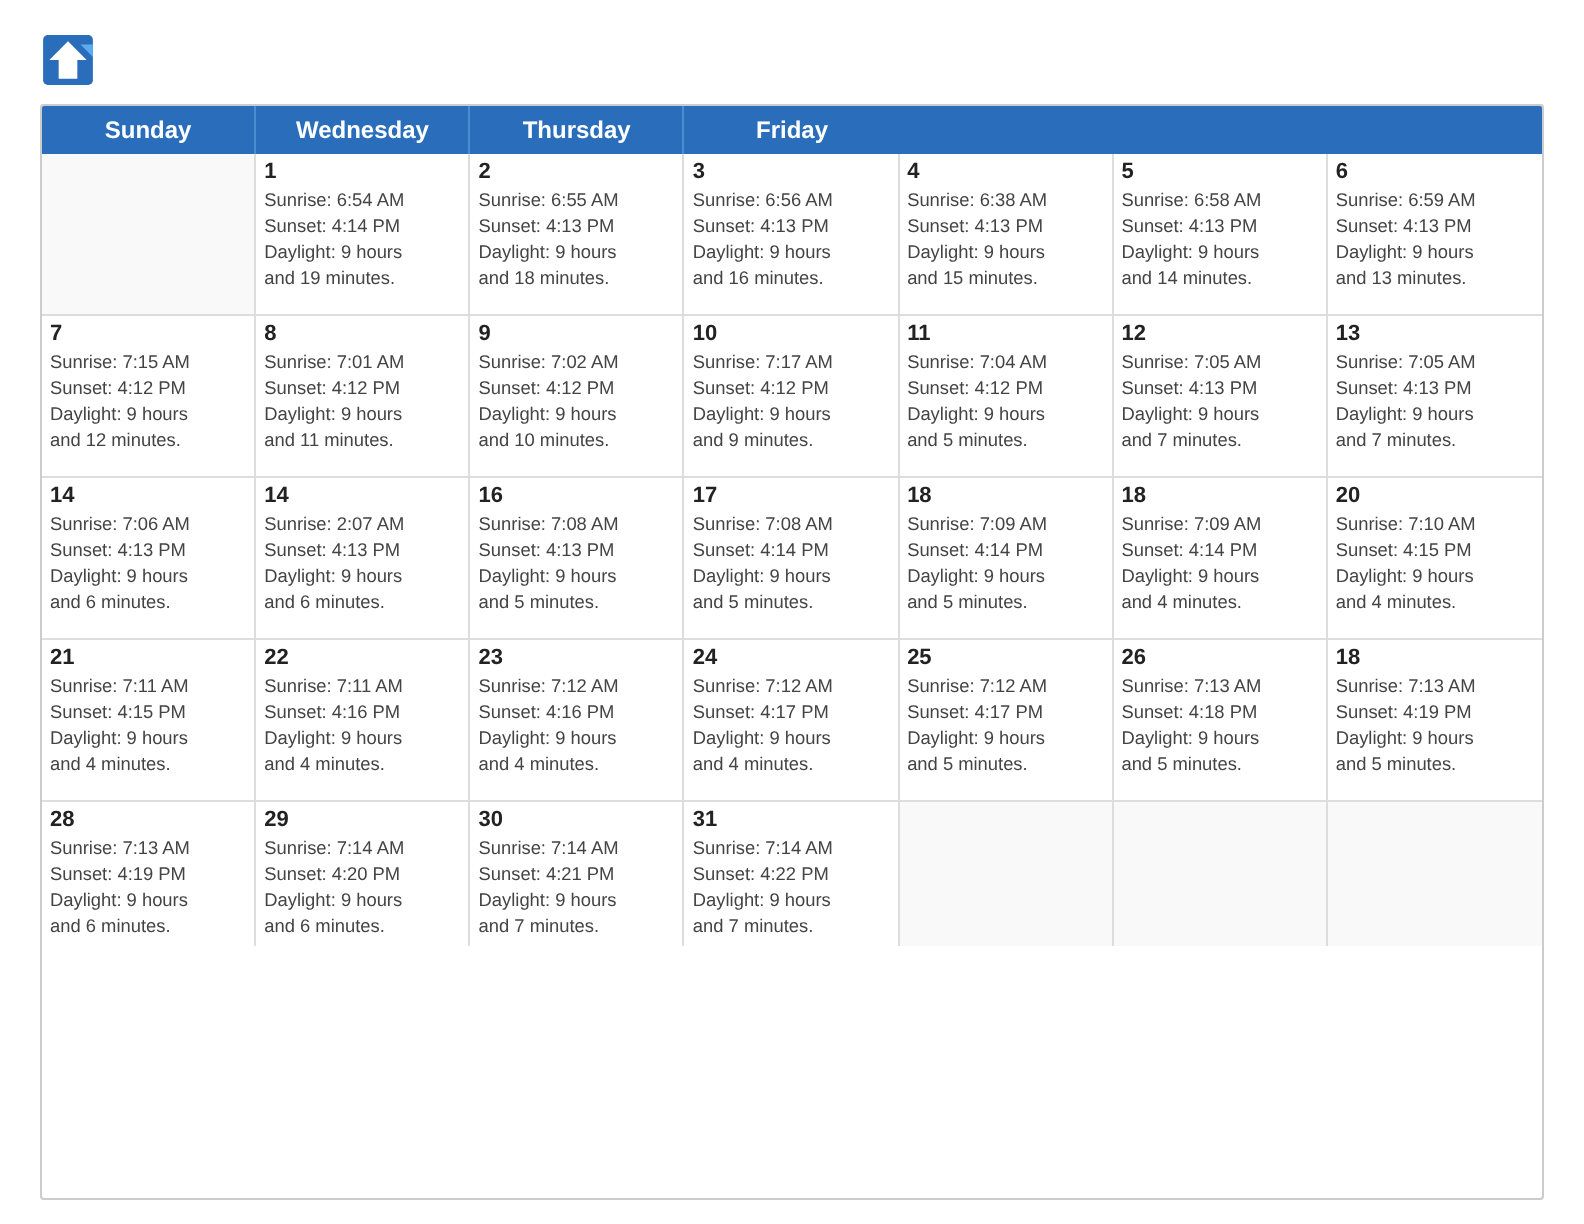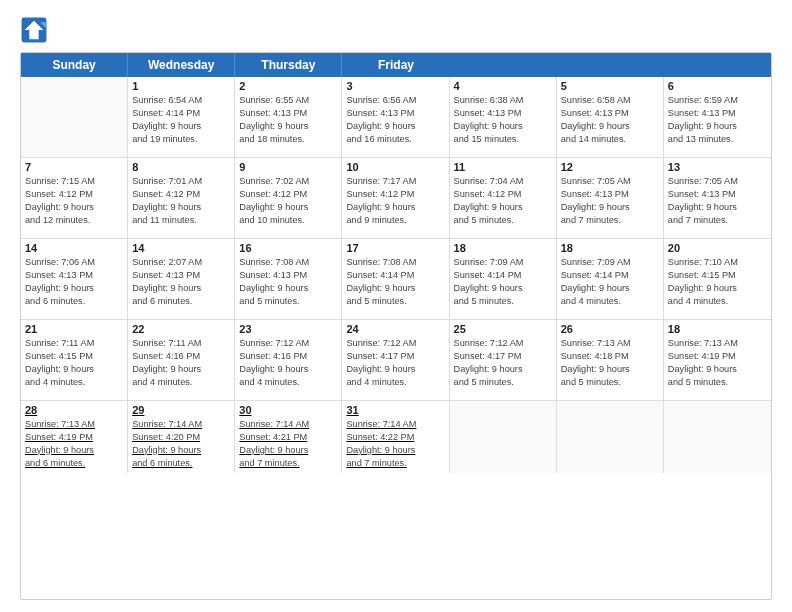--- a/index.html
+++ b/index.html
@@ -78,21 +78,21 @@
     .cal-body {
       display: flex;
       flex-direction: column;
     }
     .cal-row {
       display: grid;
       grid-template-columns: repeat(7, 1fr);
       border-bottom: 1px solid #ddd;
       flex: 1;
     }
-    .cal-row:last-child { border-bottom: none; text-decoration: underline; }
+    .cal-row:last-child { border-bottom: none; }
     .cal-cell {
       border-right: 1px solid #ddd;
       padding: 3px 4px;
       font-size: 9.5px;
       color: #333;
       min-height: 80px;
       vertical-align: top;
       background: #fff;
     }
     .cal-cell:last-child { border-right: none; }

